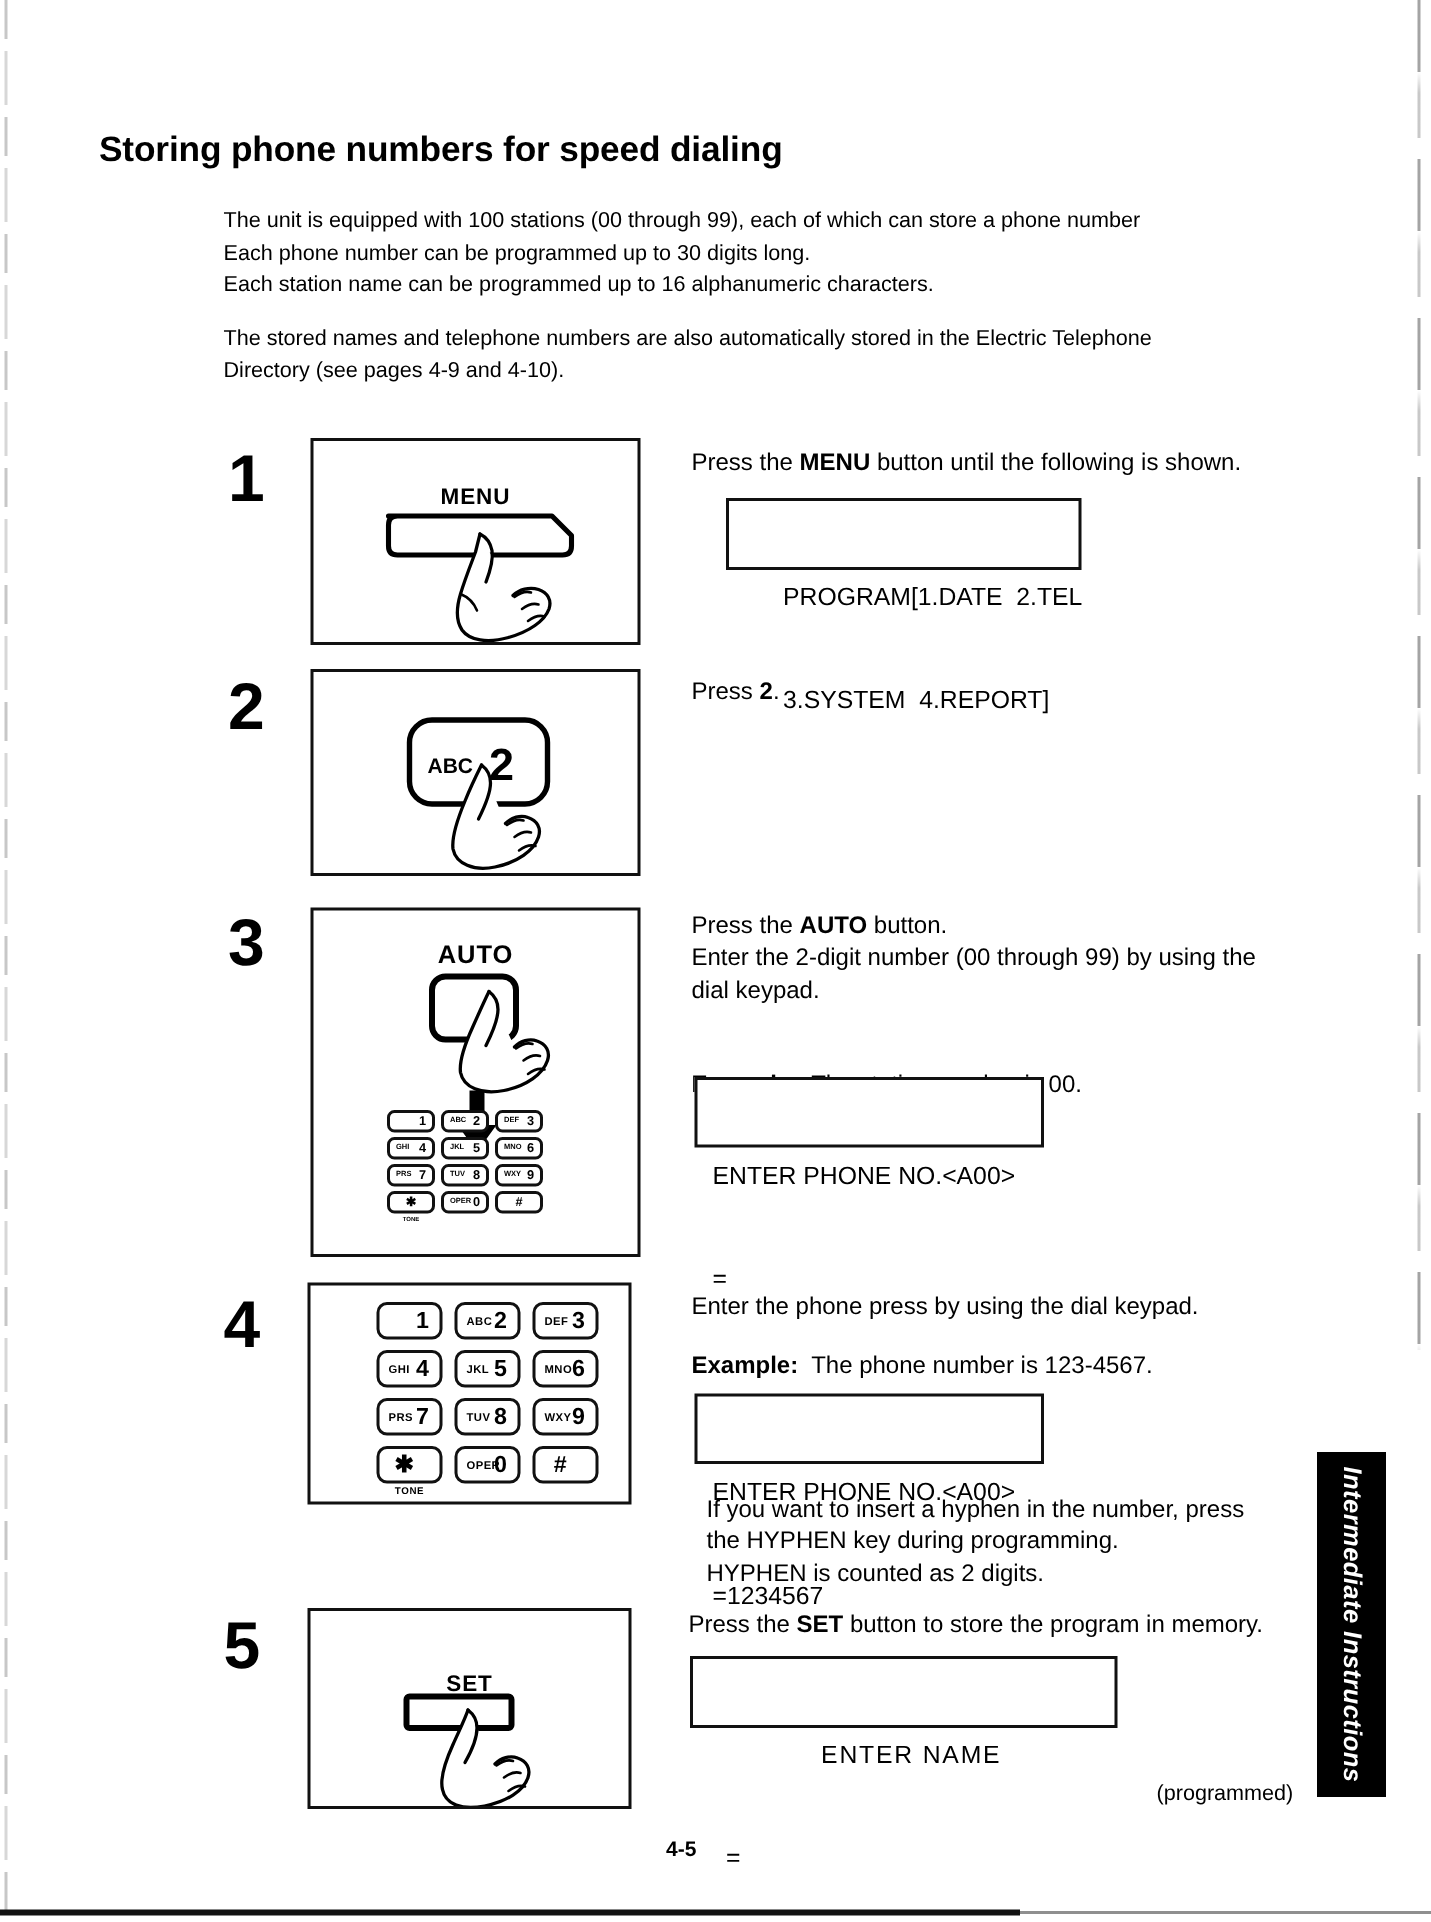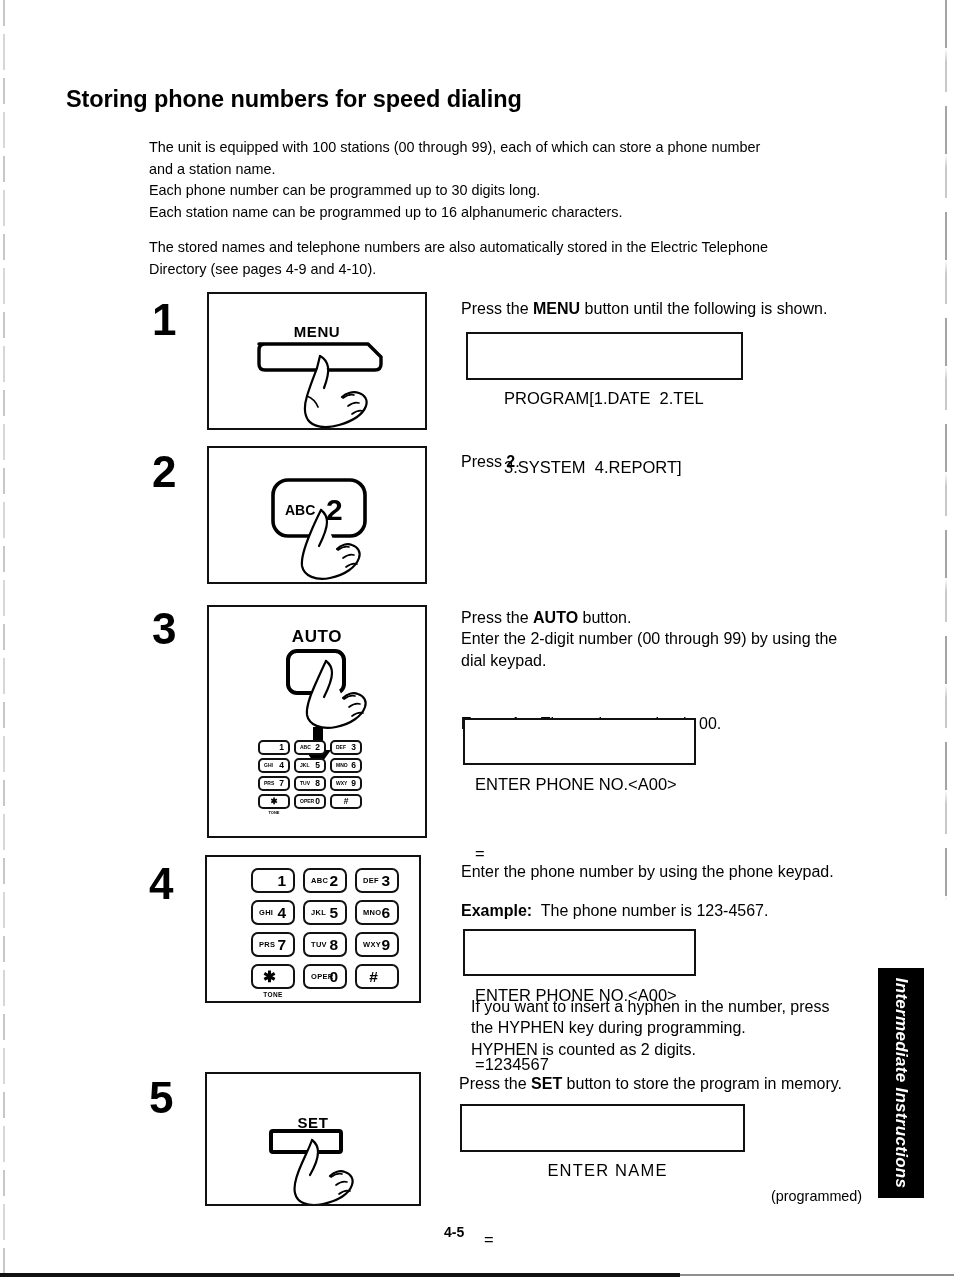--- a/index.html
+++ b/index.html
@@ -213,21 +213,20 @@
 
   <div class="scan-edge-left"></div>
   <div class="scan-edge-right"></div>
   <div class="scan-edge-bottom"></div>
   <div class="scan-edge-bottom2"></div>
 
   <h1 class="page-title">Storing phone numbers for speed dialing</h1>
 
   <div class="intro">
     <p>The unit is equipped with 100 stations (00 through 99), each of which can store a phone number</p>
-    <p>and a station name.</p>
     <p>Each phone number can be programmed up to 30 digits long.</p>
     <p>Each station name can be programmed up to 16 alphanumeric characters.</p>
     <div class="gap"></div>
     <p>The stored names and telephone numbers are also automatically stored in the Electric Telephone</p>
     <p>Directory (see pages 4-9 and 4-10).</p>
   </div>
 
   <div class="step-num" style="left:152px; top:298px;">1</div>
 
   <div class="panel" style="left:207px; top:292px; width:220px; height:138px;">
@@ -242,21 +241,21 @@
       <path d="M139,112 C143,109 147,108 150,109" fill="none" stroke="#000000" stroke-width="1.7" stroke-linecap="round"></path>
       <path d="M143,120 C147,117 151,116 154,117" fill="none" stroke="#000000" stroke-width="1.7" stroke-linecap="round"></path>
       <path d="M98,102 C103,104 107,108 109,113" fill="none" stroke="#000000" stroke-width="1.7" stroke-linecap="round"></path>
     </svg>
   </div>
 
   <div class="right-col" style="left:461px; top:298px; width:400px;">
     <p><span>Press the </span><b>MENU</b><span> button until the following is shown.</span></p>
   </div>
 
-  <div class="lcd" style="left:466px; top:332px; width:277px; height:48px;padding-left:36px;">
+  <div class="lcd" style="left:484px; top:332px; width:237px; height:48px;padding-left:36px;">
     <span class="lcd-row">PROGRAM[1.DATE  2.TEL</span>
     <span class="lcd-row">3.SYSTEM  4.REPORT]</span>
   </div>
 
   <div class="step-num" style="left:152px; top:450px;">2</div>
 
   <div class="panel" style="left:207px; top:446px; width:220px; height:138px;">
     <svg width="216" height="134" viewBox="0 0 216 134" style="position:absolute;left:0;top:0;">
       <rect x="64" y="32" width="92" height="56" rx="15" ry="15" fill="#ffffff" stroke="#000000" stroke-width="3.6"></rect>
       <text x="76" y="67" font-family="Liberation Sans, sans-serif" font-size="14" font-weight="bold">ABC</text>
@@ -402,21 +401,21 @@
           <span class="alpha">OPER</span>
           <span class="digit">0</span>
         </div>
         <div class="key sym">
           <span class="digit">#</span>
         </div>
       </div>
   </div>
 
   <div class="right-col" style="left:461px; top:861px; width:400px;">
-    <p>Enter the phone number by using the phone keypad.</p>
+    <p>Enter the phone press by using the dial keypad.</p>
   </div>
 
   <div class="right-col" style="left:461px; top:900px; width:400px;">
     <p><b>Example:</b><span>&nbsp; </span><span>The phone number is 123-4567.</span></p>
   </div>
 
   <div class="lcd" style="left:463px; top:929px; width:233px; height:47px;">
     <span class="lcd-row">ENTER PHONE NO.&lt;A00&gt;</span>
     <span class="lcd-row">=1234567</span>
   </div>

